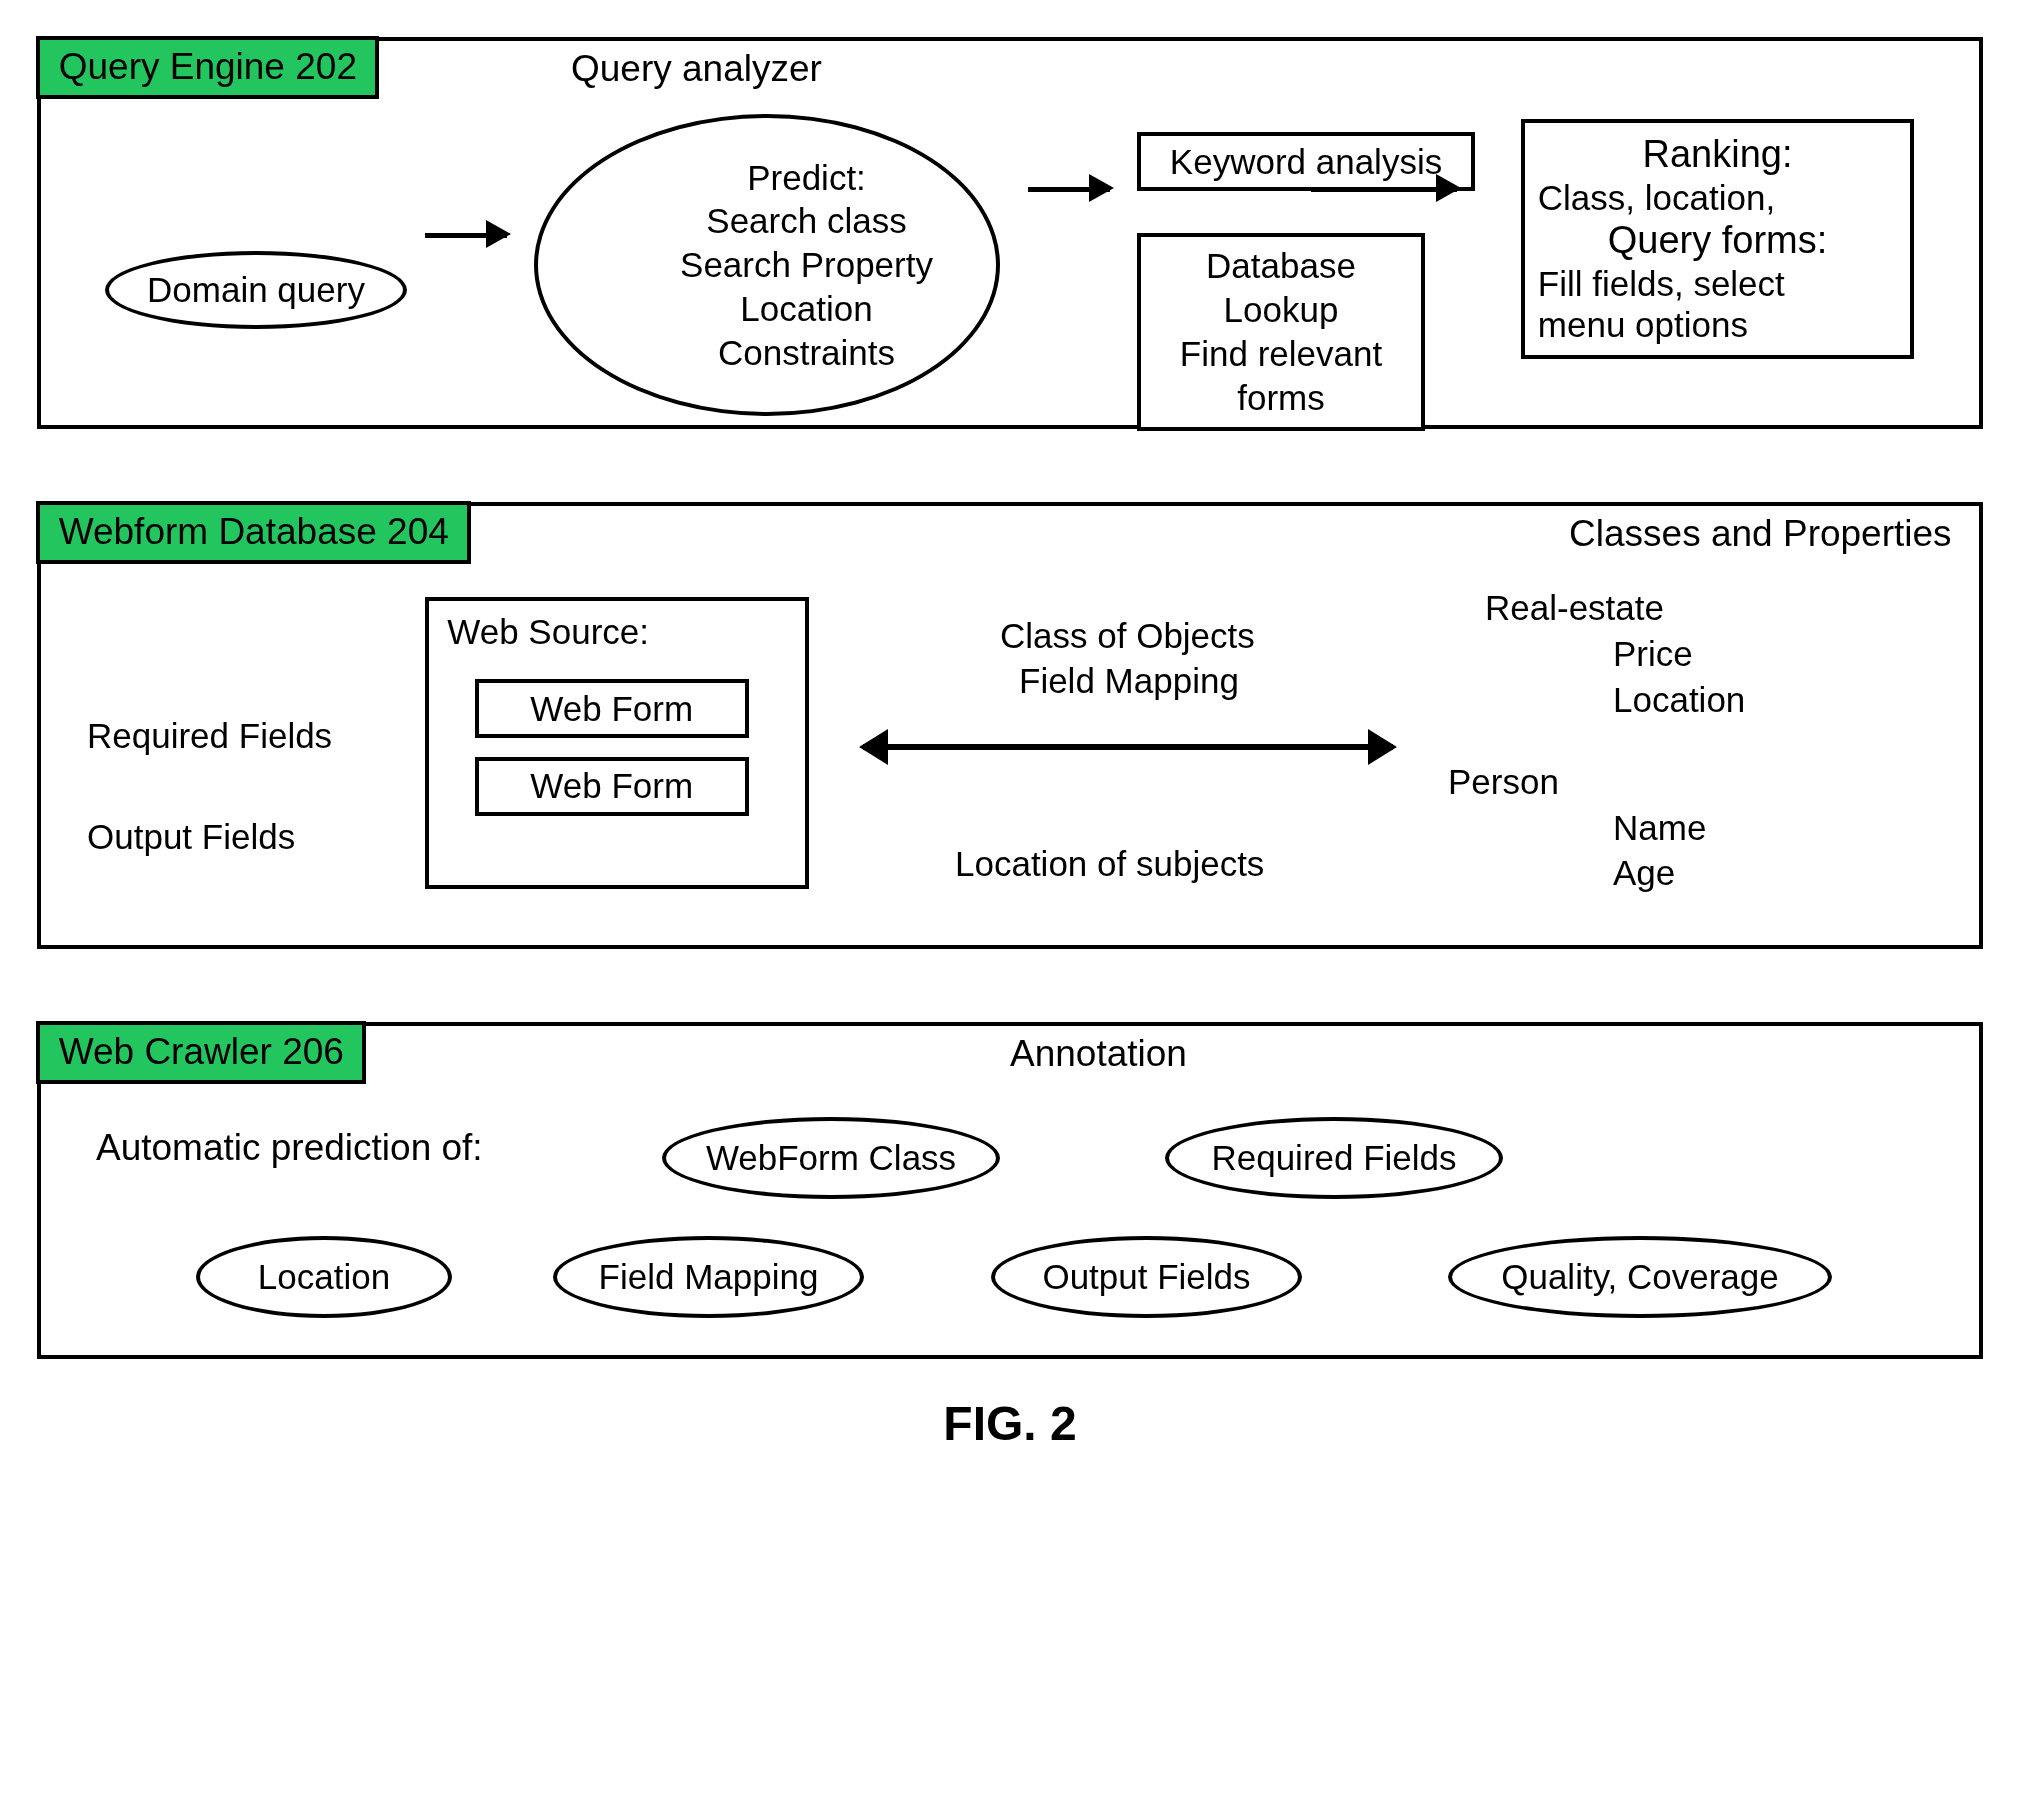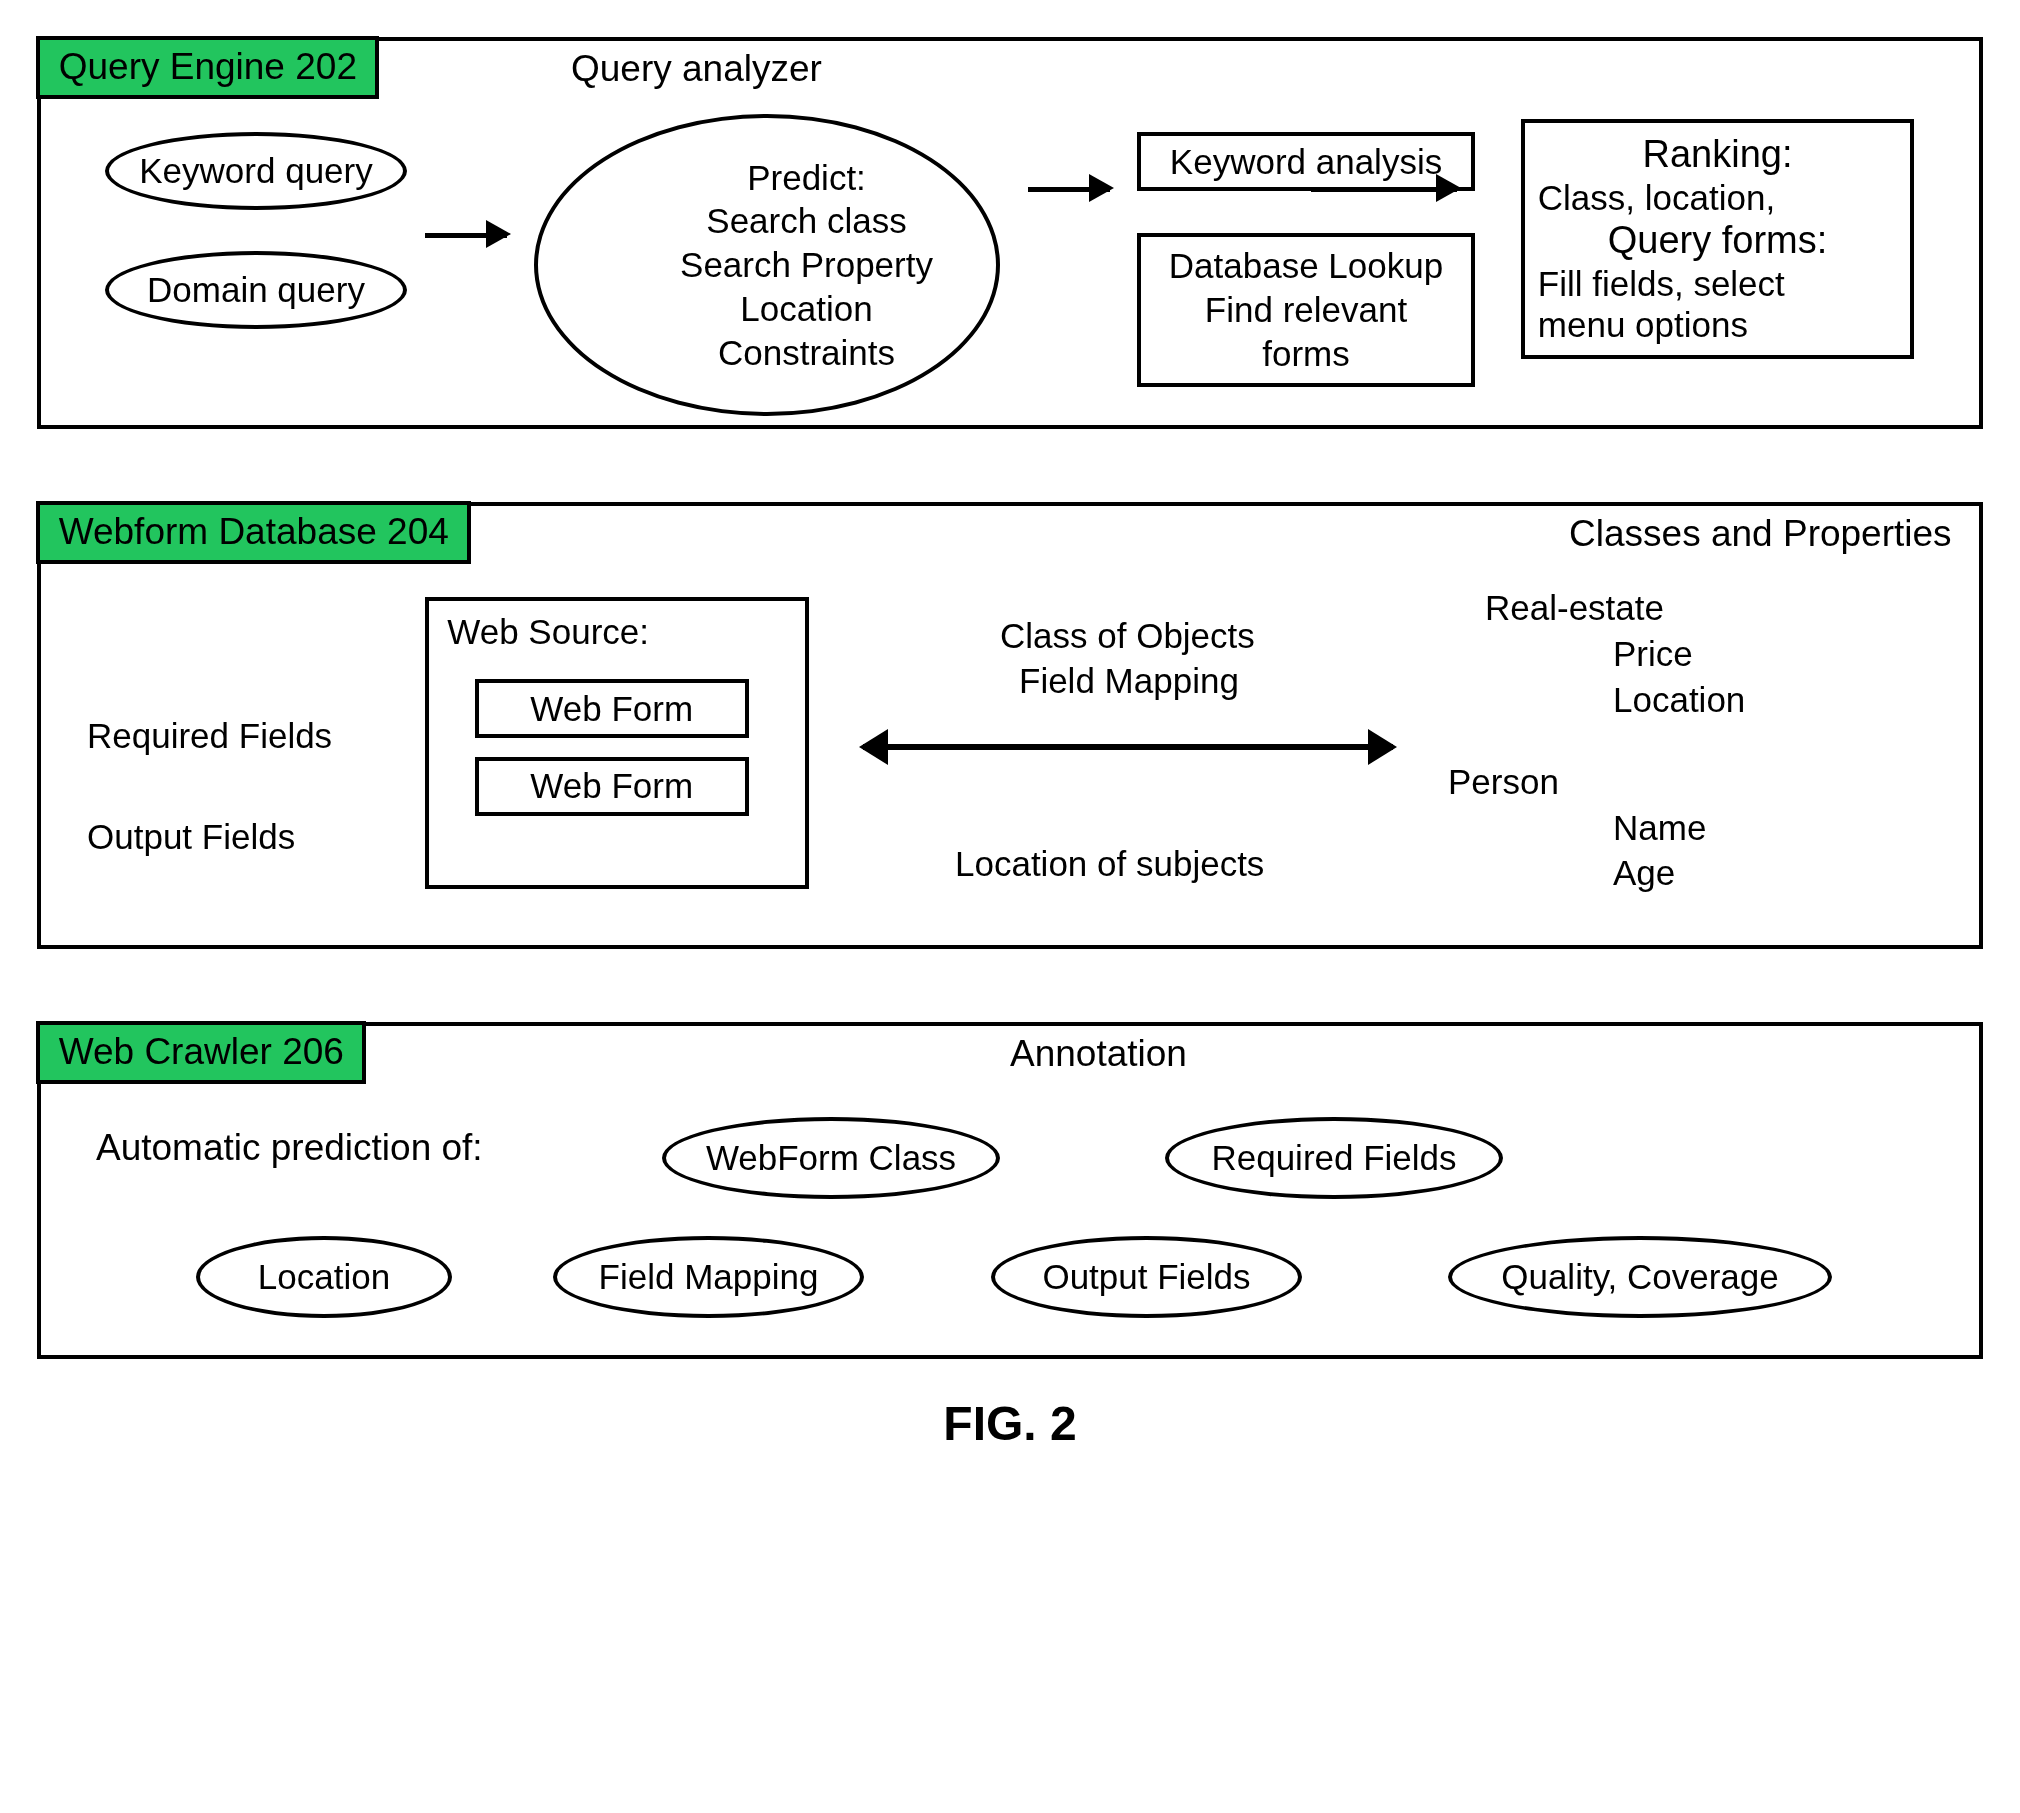--- a/index.html
+++ b/index.html
@@ -100,21 +100,21 @@
   
   .p1-body { height: 384px; }
   .p1-kq { position: absolute; left: 64px; top: 91px; width: 302px; height: 78px; }
   .p1-dq { position: absolute; left: 64px; top: 210px; width: 302px; height: 78px; }
   .p1-arrow1 { position: absolute; left: 384px; top: 192px; width: 82px; }
   .p1-predict { position: absolute; left: 493px; top: 73px; width: 466px; height: 302px; border-radius: 50%;
                 display: flex; flex-direction: column; justify-content: center; padding-left: 101px; line-height: 1.25; font-size: 35px; text-align: center;}
   .p1-arrow2 { position: absolute; left: 987px; top: 146px; width: 82px; }
   .p1-ka { position: absolute; left: 1096px; top: 91px; width: 338px; padding: 5.5px 9.1px; }
   .p1-arrow3 { position: absolute; left: 1270px; top: 146px; width: 146px; }
-  .p1-dbl { position: absolute; left: 1096px; top: 192px; width: 338px; padding: 7.3px 11px; line-height: 1.25;}
+  .p1-dbl { position: absolute; left: 1096px; top: 192px; width: 288px; padding: 7.3px 11px; line-height: 1.25;}
   .p1-rank { position: absolute; left: 1480px; top: 78px; width: 393px; padding: 9.1px 12.8px; line-height: 1.18; text-align: left;}
   
   .p2-body { height: 439px; }
   .p2-rf { position: absolute; left: 46px; top: 210px; }
   .p2-of { position: absolute; left: 46px; top: 311px; }
   .p2-ws { position: absolute; left: 384px; top: 91px; width: 384px; height: 292px; text-align: left; padding: 11px 18.3px 18.3px 18.3px;}
   .p2-wf1 { margin: 27.4px 18.3px 18.3px 27.4px; width: 274px; padding: 5.5px 9.1px;}
   .p2-wf2 { margin: 18.3px 18.3px 0 27.4px; width: 274px; padding: 5.5px 9.1px;}
   .p2-arrow { position: absolute; left: 822px; top: 238px; width: 530px; }
   .p2-coo { position: absolute; left: 959px; top: 110px; text-align: center;}
@@ -139,23 +139,20 @@
 </head>
 <body>
 
 <div class="panel">
   <div class="panel-header">
     <span>Query Engine  202</span>
   </div>
   <div class="panel-header-right" style="left:530px; right:auto;">Query analyzer</div>
   <div class="panel-body p1-body">
 
-    <div class="ellipse p1-kq">
-      <span>Keyword query</span>
-    </div>
     <div class="ellipse p1-dq">
       <span>Domain query</span>
     </div>
     <div class="arrow-r p1-arrow1"></div>
 
     <div class="ellipse p1-predict">
       <div>Predict:</div>
       <div>Search class</div>
       <div>Search Property</div>
       <div>Location</div>

